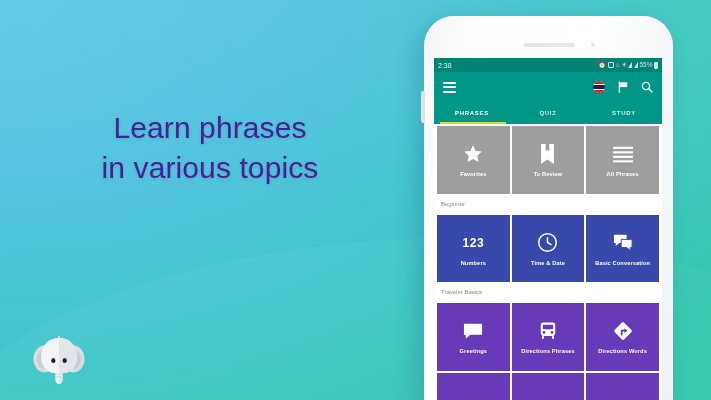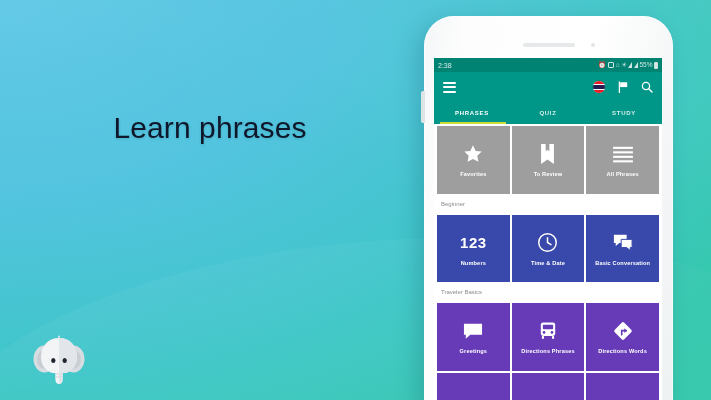--- a/index.html
+++ b/index.html
@@ -24,21 +24,21 @@
     width:130%; height:78%;
     background:linear-gradient(160deg, rgba(255,255,255,.05), rgba(255,255,255,0));
     border-radius:50% 50% 0 0 / 60% 60% 0 0;
     transform:rotate(-4deg);
   }
 
   
   #headline {
     position:absolute; left:0; top:108px; width:420px;
     text-align:center;
-    color:#0f172a;
+    color:#4c1d95;
     font-size:30px; line-height:1.32;
     font-weight:400;
     letter-spacing:.1px;
     text-shadow:0 1px 3px rgba(0,70,90,.18);
   }
   #headline .l { display:block; white-space:nowrap; }
 
   
   #logo-row {
     position:absolute; left:32px; top:332px;
@@ -160,39 +160,40 @@
     display:flex; align-items:center; justify-content:center;
     height:24px;
   }
   .tile .lbl {
     font-size:5.6px; font-weight:bold; letter-spacing:.15px;
     text-align:center; line-height:1.1; padding:0 2px;
   }
   .tile.gray   { background:#9E9E9E; }
   .tile.indigo { background:#3949AB; }
   .tile.purple { background:#673AB7; }
-  .tile.numeric .glyph { font-size:15px; font-weight:bold; letter-spacing:.5px; }
+  .tile.numeric .glyph { font-size:12px; font-weight:bold; letter-spacing:.5px; }
 
   .section-hd {
     font-size:6px; color:#8D8D8D;
     padding:7px 0 6px 7px;
     background:#FFFFFF;
   }
   svg { display:block; }
 </style>
 </head>
 <body>
 
 <div id="bg">
   <div id="bg-sheen"></div>
   <div id="bg-wave"></div>
 </div>
 
 <div id="headline">
   <span class="l">Learn phrases</span>
+  <span class="l">in various topics</span>
 </div>
 
 <div id="logo-row">
   <span>
     <svg id="logo-mark" viewBox="0 0 54 54" aria-hidden="true">
 
       <ellipse cx="12.5" cy="27" rx="11" ry="13.5" fill="#D8DDE2"></ellipse>
       <ellipse cx="41.5" cy="27" rx="11" ry="13.5" fill="#D8DDE2"></ellipse>
       <ellipse cx="12.5" cy="27.5" rx="7.5" ry="9.5" fill="#C8CED4"></ellipse>
       <ellipse cx="41.5" cy="27.5" rx="7.5" ry="9.5" fill="#C8CED4"></ellipse>

